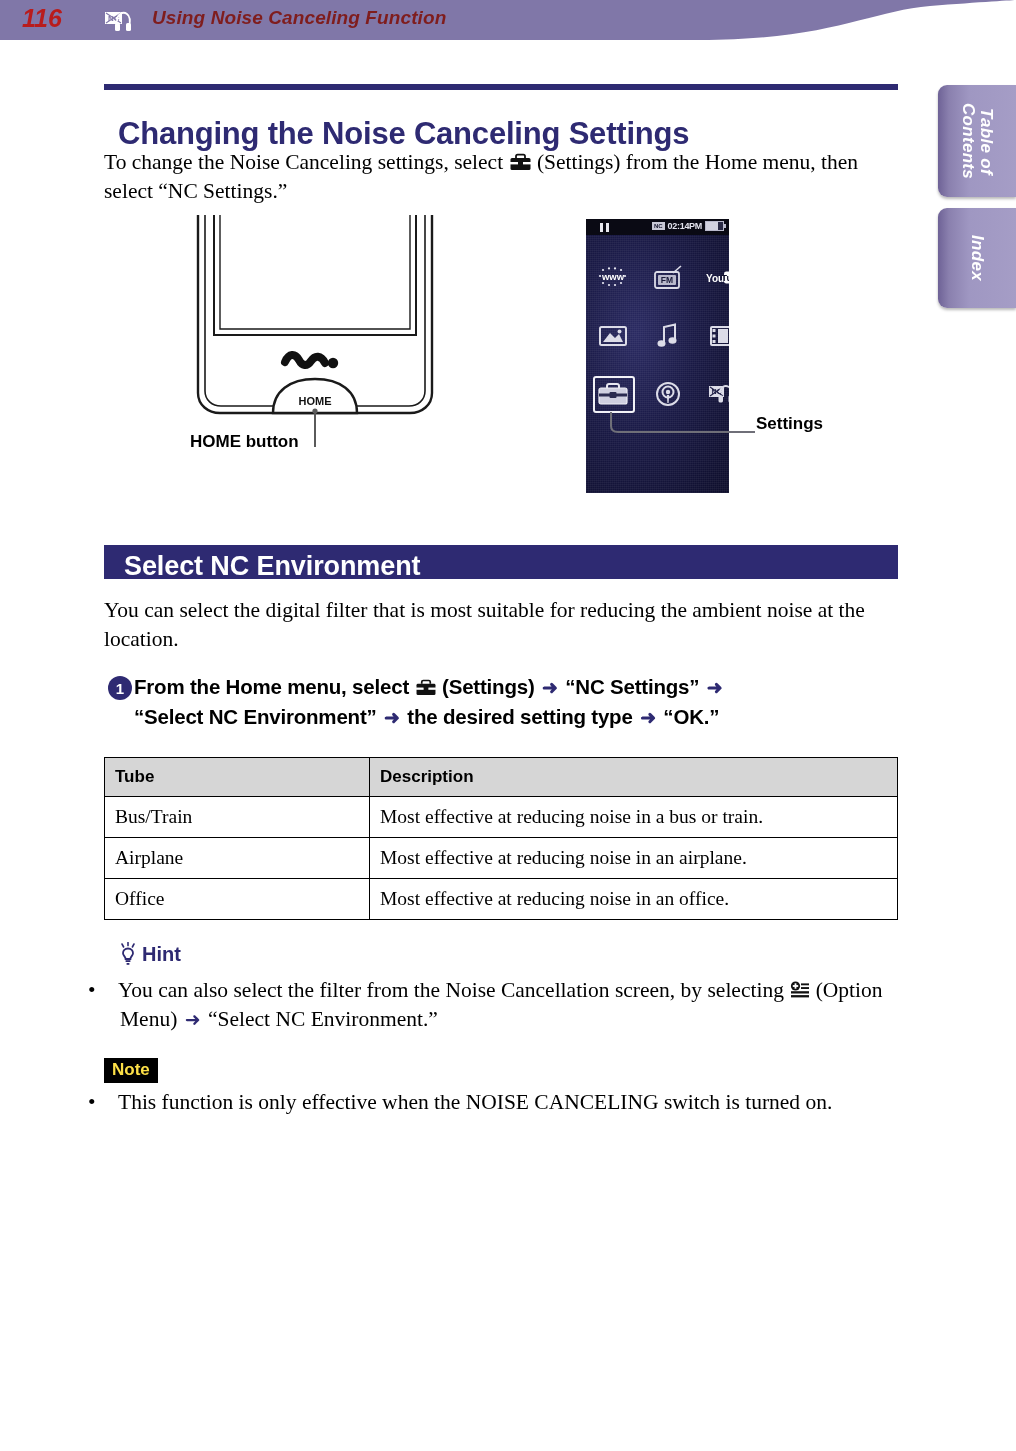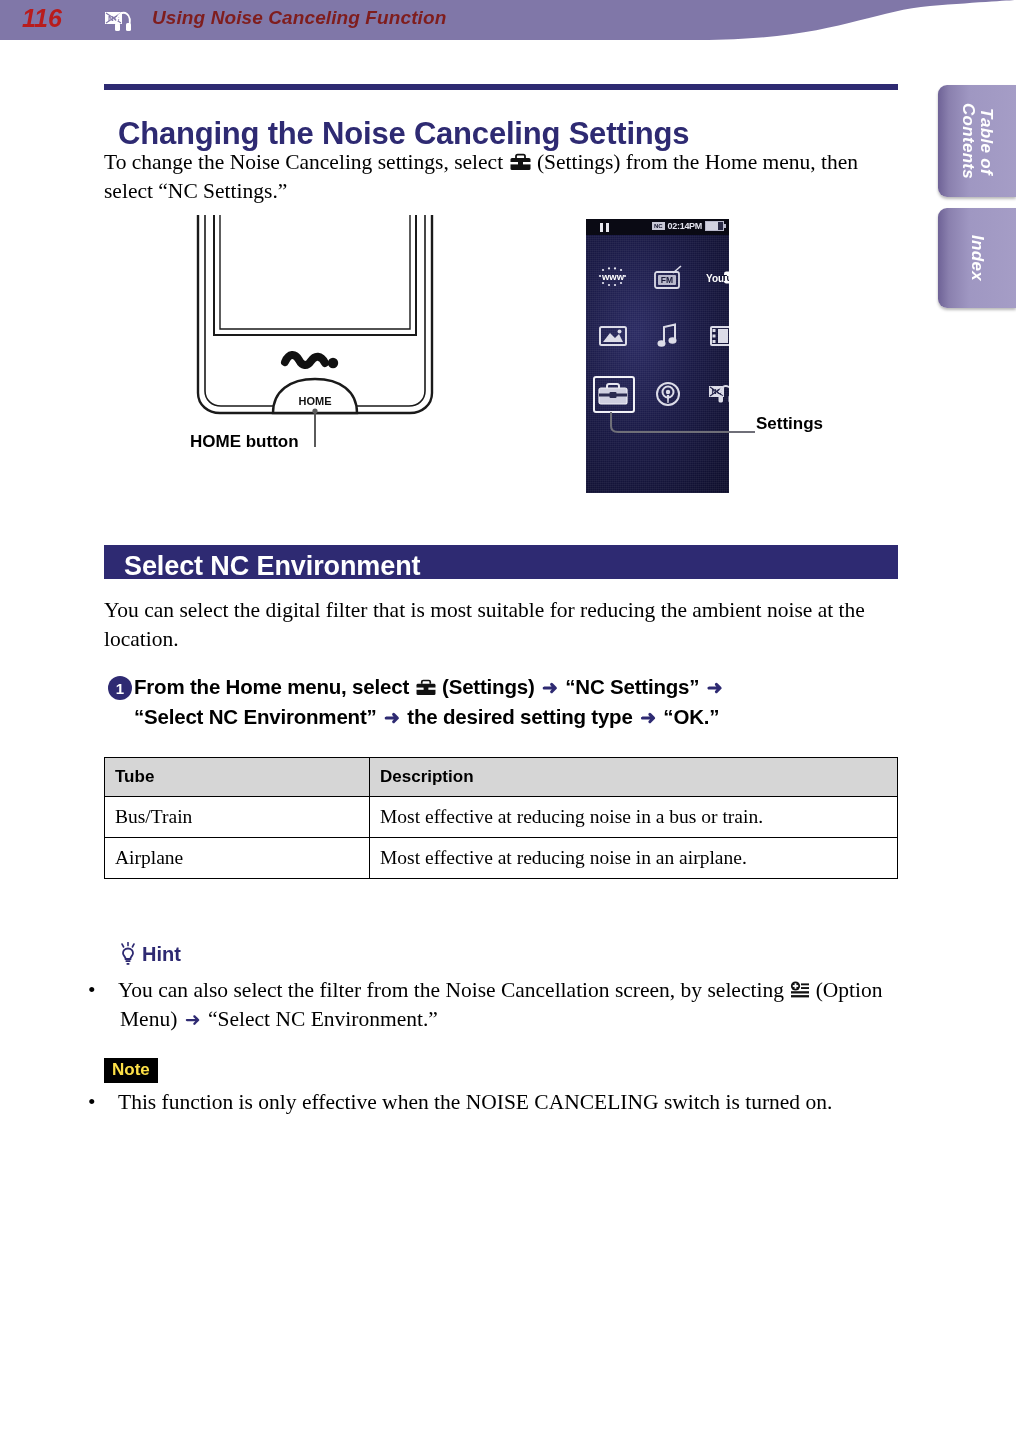--- a/index.html
+++ b/index.html
@@ -380,20 +380,24 @@
       </tr>
     </thead>
     <tbody>
       <tr>
         <td>Bus/Train</td>
         <td>Most effective at reducing noise in a bus or train.</td>
       </tr>
       <tr>
         <td>Airplane</td>
         <td>Most effective at reducing noise in an airplane.</td>
+      </tr>
+      <tr>
+        <td>Office</td>
+        <td>Most effective at reducing noise in an office.</td>
       </tr>
     </tbody>
   </table>
 
   <div class="hint-head">
     <svg width="20" height="24" viewBox="0 0 20 24">
       <g stroke="#2e2a72" stroke-width="1.6" stroke-linecap="round">
         <line x1="4" y1="2" x2="5.6" y2="5"></line>
           <line x1="10" y1="0.5" x2="10" y2="3.6"></line>
           <line x1="16" y1="2" x2="14.4" y2="5"></line>

